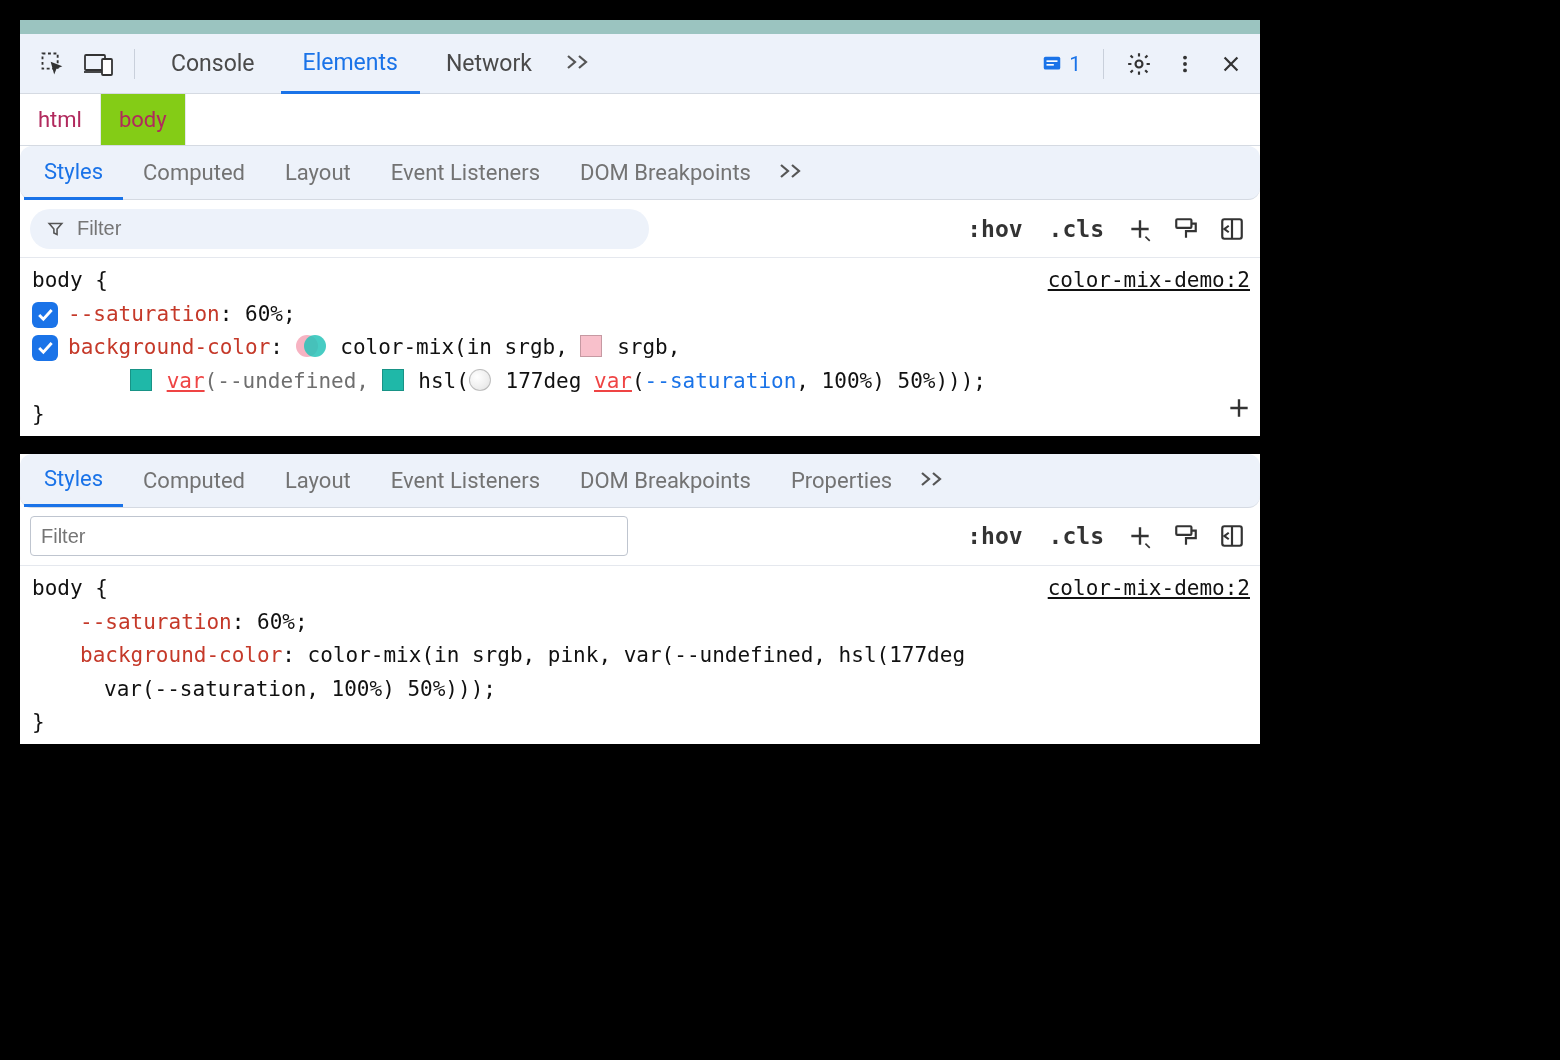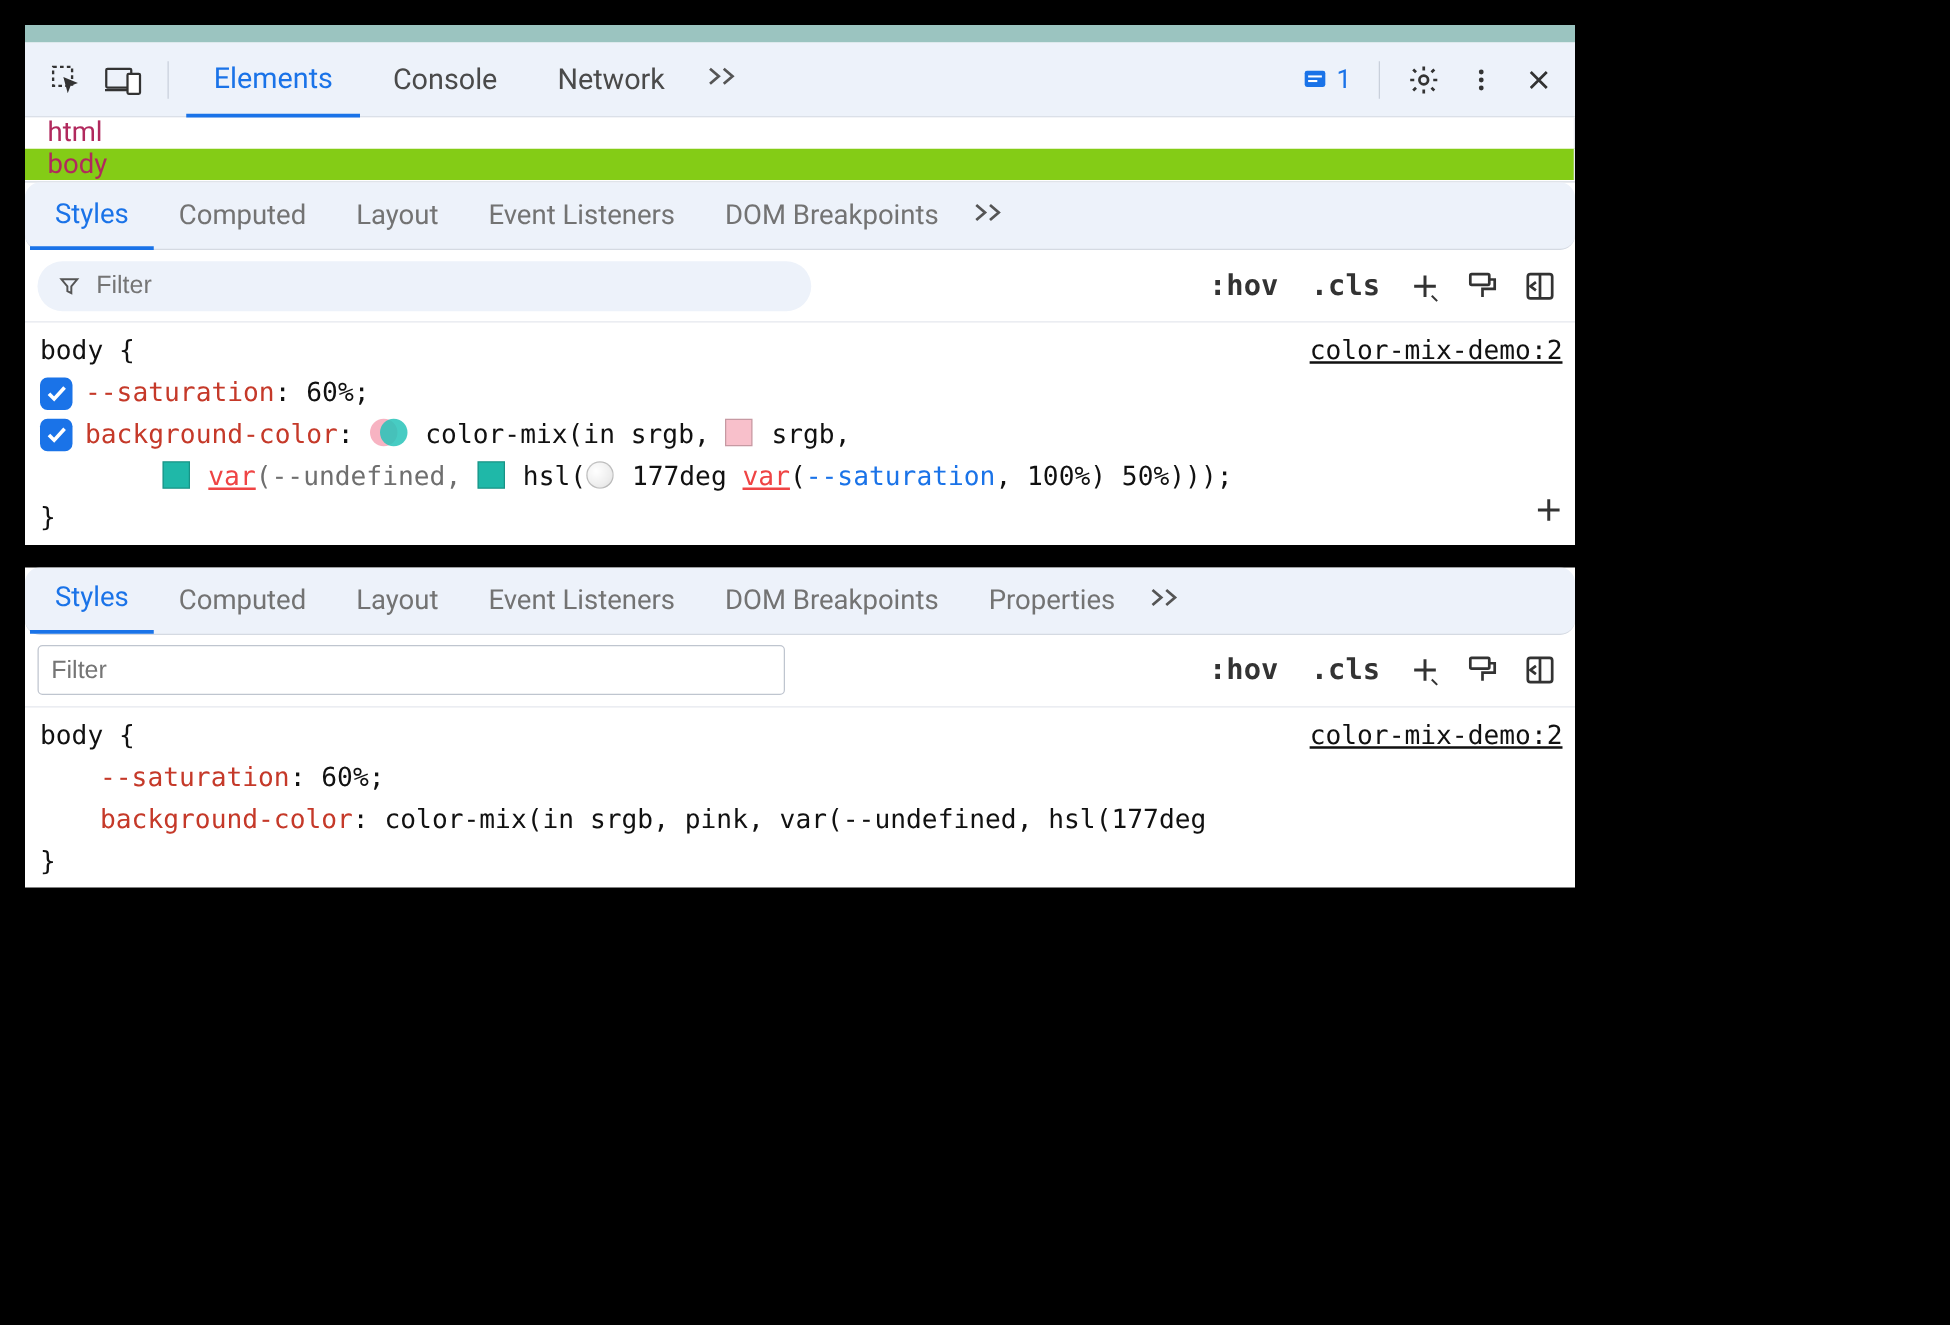--- a/index.html
+++ b/index.html
@@ -59,21 +59,20 @@
   }
   .chevron-double { font-size: 22px; color: #555; padding:0 18px 0 8px; cursor: pointer; }
 
   
   .breadcrumb {
     display: flex; align-items: stretch;
     height: 52px;
     border-bottom: 1px solid #d5dae2;
     background: #fff;
     font-size: 22px;
-    flex-direction: column;
   }
   .crumb {
     padding: 0 18px;
     display: inline-flex; align-items: center;
     color: #b1295d;
     border-right: 1px solid #e5e8ee;
     cursor: pointer;
   }
   .crumb.selected {
     background: #84cc16;
@@ -225,22 +224,22 @@
       </svg>
     </span>
     <span class="icon-btn">
       <svg width="30" height="26" viewBox="0 0 30 24" fill="none" stroke="currentColor" stroke-width="1.8">
         <rect x="1" y="3" width="20" height="15" rx="1"></rect>
         <line x1="0" y1="20" x2="22" y2="20"></line>
         <rect x="18" y="7" width="10" height="16" rx="1" fill="#fff"></rect>
       </svg>
     </span>
     <span class="toolbar-divider"></span>
+    <span class="main-tab">Console</span>
     <span class="main-tab active">Elements</span>
-    <span class="main-tab">Console</span>
     <span class="main-tab">Network</span>
     <span class="chevron-double">
       <svg width="26" height="18" viewBox="0 0 26 18" fill="none" stroke="currentColor" stroke-width="2.2">
           <path d="M2 3 L9 9 L2 15"></path>
           <path d="M13 3 L20 9 L13 15"></path>
         </svg>
     </span>
     <span class="flex-spacer"></span>
     <span class="issue-badge">
       <svg width="22" height="22" viewBox="0 0 24 24" fill="#1a73e8">
@@ -412,15 +411,16 @@
   <div class="rule">
     <span class="source-link">color-mix-demo:2</span>
     <div>body {</div>
 
     <div class="decl-line">
       <span class="prop">--saturation</span>: <span>60%</span>;
     </div>
     <div class="decl-line">
       <span class="prop">background-color</span>: <span>color-mix(in srgb, pink, var(--undefined, hsl(177deg</span>
     </div>
+    <div class="decl-indent2">var(--saturation, 100%) 50%)));</div>
     <div>}</div>
   </div>
 </div>
 
 </body></html>

